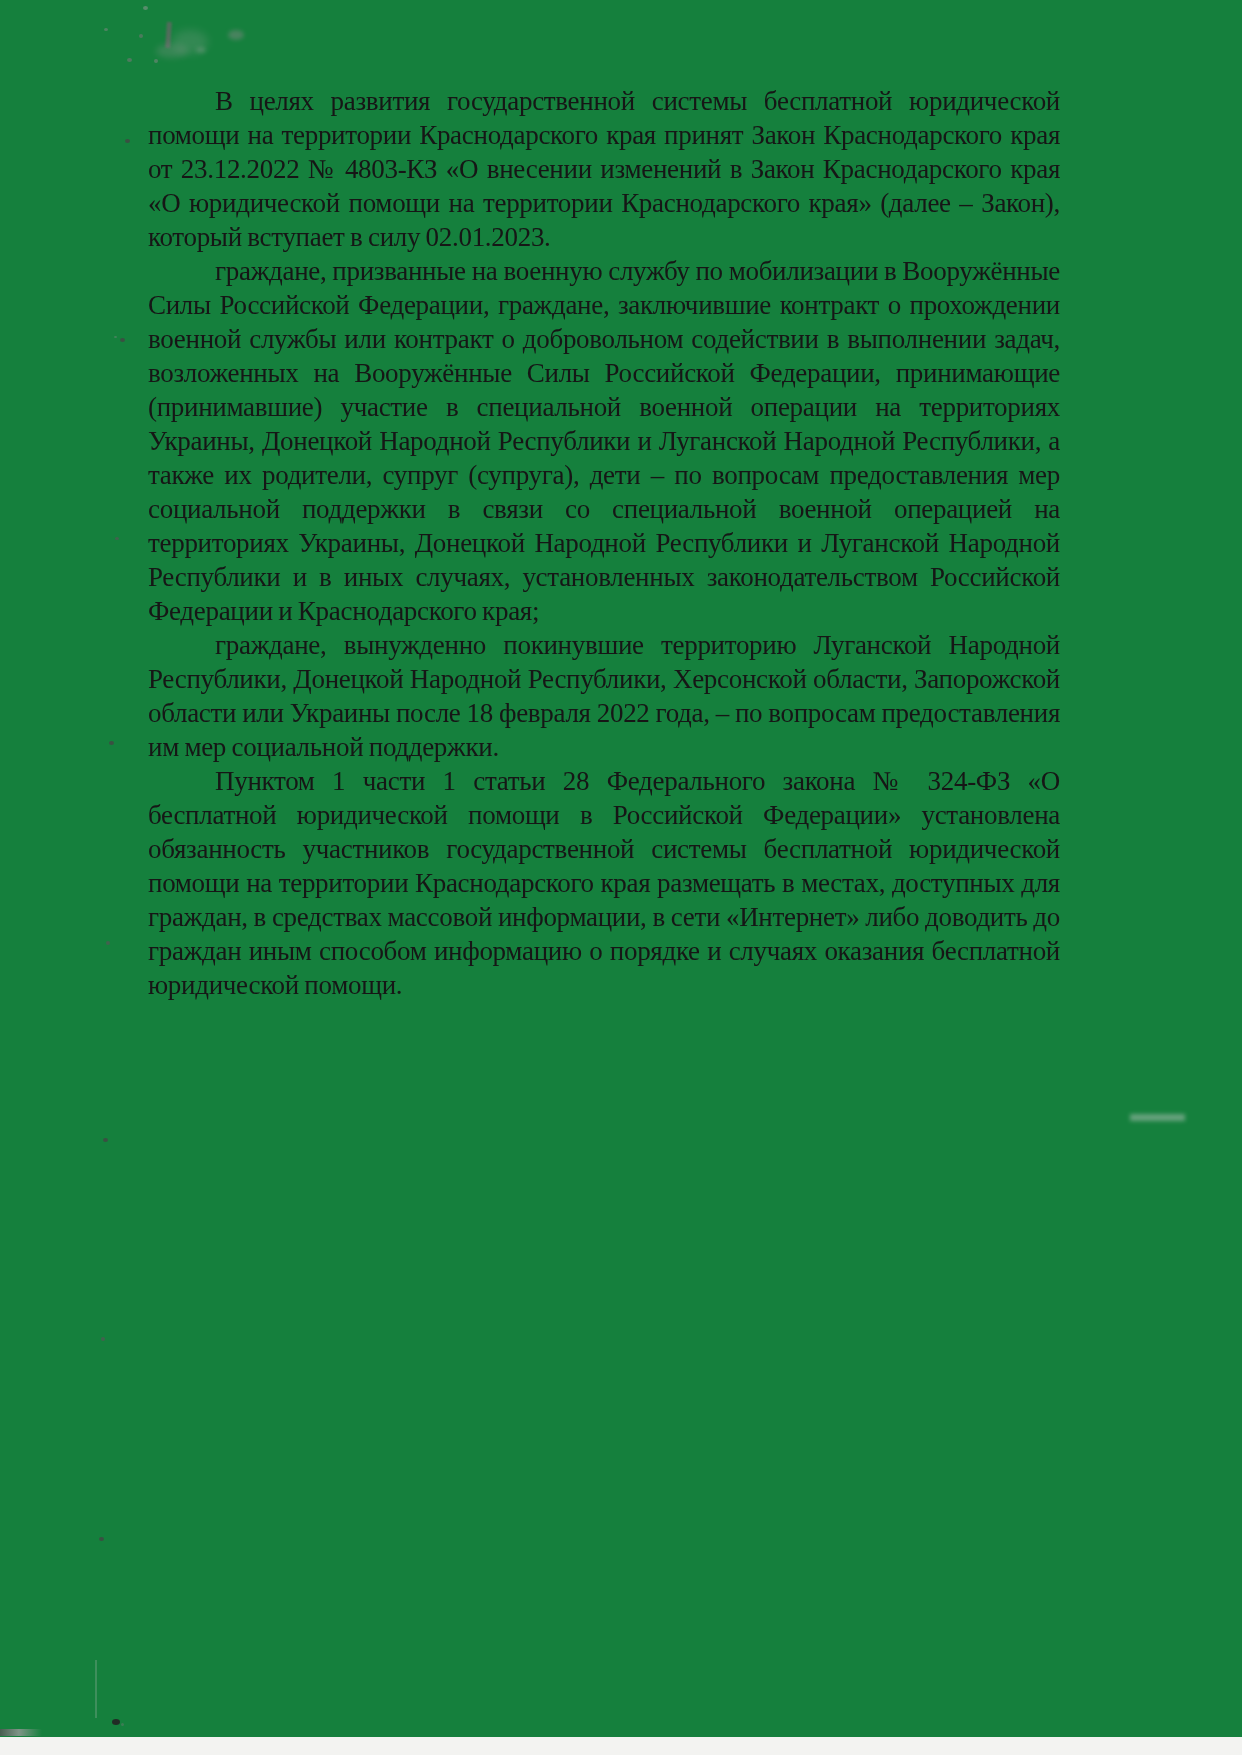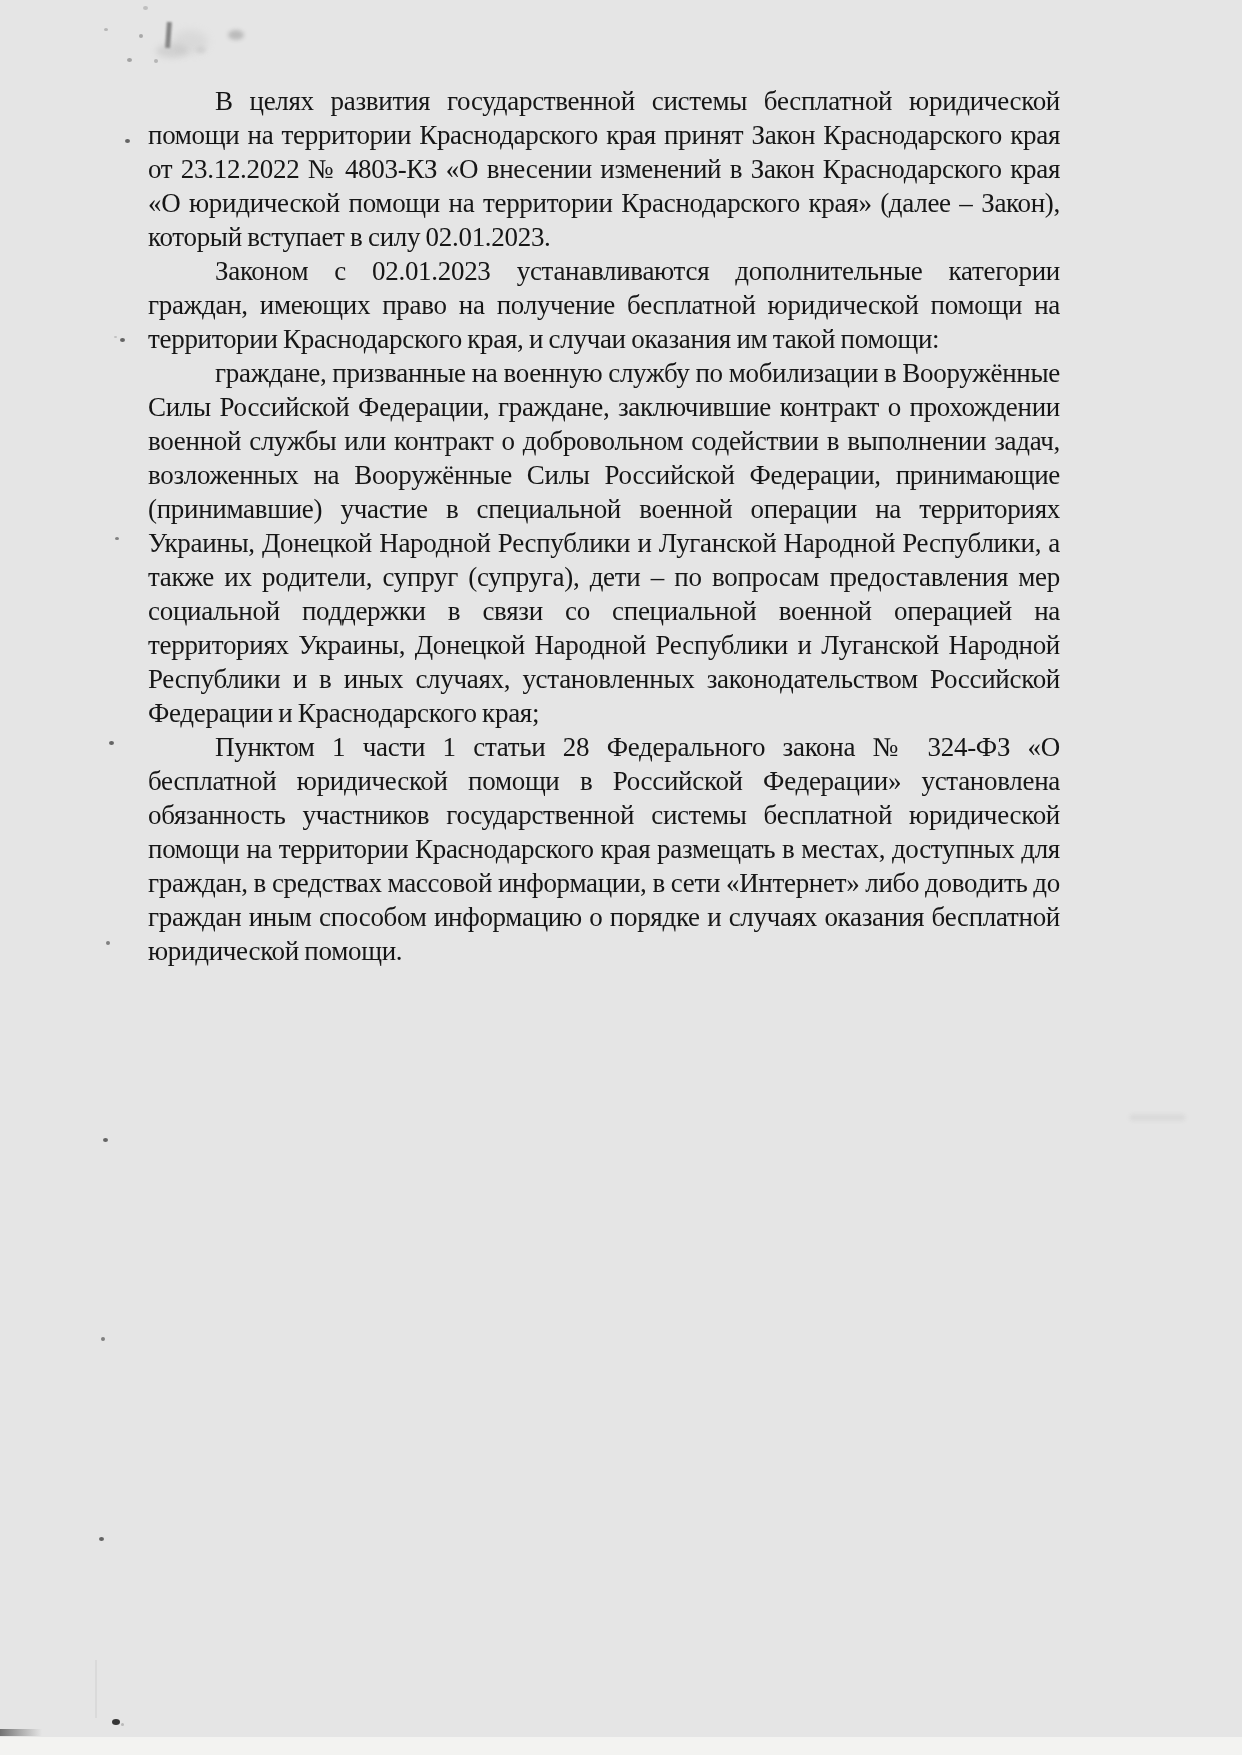--- a/index.html
+++ b/index.html
@@ -4,21 +4,21 @@
 <style>
   html, body {
     margin: 0;
     padding: 0;
     background: #ffffff;
   }
   .page {
     position: relative;
     width: 1242px;
     height: 1755px;
-    background: #e5e5e5;
+    background: #15803d;
     overflow: hidden;
     font-family: "Liberation Serif", "DejaVu Serif", serif;
   }
   .text-block {
     position: absolute;
     left: 148px;
     top: 84px;
     width: 912px;
     color: #161616;
     font-size: 27px;
@@ -77,21 +77,21 @@
   <div class="mark round" style="left:101px;top:1337px;width:4px;height:4px;background:#555;opacity:.7"></div>
   <div class="mark round" style="left:99px;top:1537px;width:5px;height:4px;background:#444;opacity:.8"></div>
   <div class="mark round" style="left:112px;top:1719px;width:8px;height:6px;background:#222;opacity:.9"></div>
   <div class="mark round" style="left:121px;top:1723px;width:3px;height:3px;background:#777;opacity:.4"></div>
 
   <div class="mark" style="left:95px;top:1660px;width:2px;height:58px;background:#bbb;opacity:.25"></div>
   <div class="mark" style="left:1130px;top:1114px;width:55px;height:7px;background:#ccc;filter:blur(2px);opacity:.45"></div>
 
   <div class="text-block">
     <p>В целях развития государственной системы бесплатной юридической помощи на территории Краснодарского края принят Закон Краснодарского края от 23.12.2022 № 4803-КЗ «О внесении изменений в Закон Краснодарского края «О юридической помощи на территории Краснодарского края» (далее – Закон), который вступает в силу 02.01.2023.</p>
-    <p>Законом с 02.01.2023 устанавливаются дополнительные категории граждан, имеющих право на получение бесплатной юридической помощи на территории Краснодарского края, и случаи оказания им такой помощи:</p>
     <p>граждане, призванные на военную службу по мобилизации в Вооружённые Силы Российской Федерации, граждане, заключившие контракт о прохождении военной службы или контракт о добровольном содействии в выполнении задач, возложенных на Вооружённые Силы Российской Федерации, принимающие (принимавшие) участие в специальной военной операции на территориях Украины, Донецкой Народной Республики и Луганской Народной Республики, а также их родители, супруг (супруга), дети – по вопросам предоставления мер социальной поддержки в связи со специальной военной операцией на территориях Украины, Донецкой Народной Республики и Луганской Народной Республики и в иных случаях, установленных законодательством Российской Федерации и Краснодарского края;</p>
+    <p>граждане, вынужденно покинувшие территорию Луганской Народной Республики, Донецкой Народной Республики, Херсонской области, Запорожской области или Украины после 18 февраля 2022 года, – по вопросам предоставления им мер социальной поддержки.</p>
     <p>Пунктом 1 части 1 статьи 28 Федерального закона № 324-ФЗ «О бесплатной юридической помощи в Российской Федерации» установлена обязанность участников государственной системы бесплатной юридической помощи на территории Краснодарского края размещать в местах, доступных для граждан, в средствах массовой информации, в сети «Интернет» либо доводить до граждан иным способом информацию о порядке и случаях оказания бесплатной юридической помощи.</p>
   </div>
 
   <div class="corner-dash"></div>
   <div class="bottom-band"></div>
 
 </div>
 
 </body></html>

